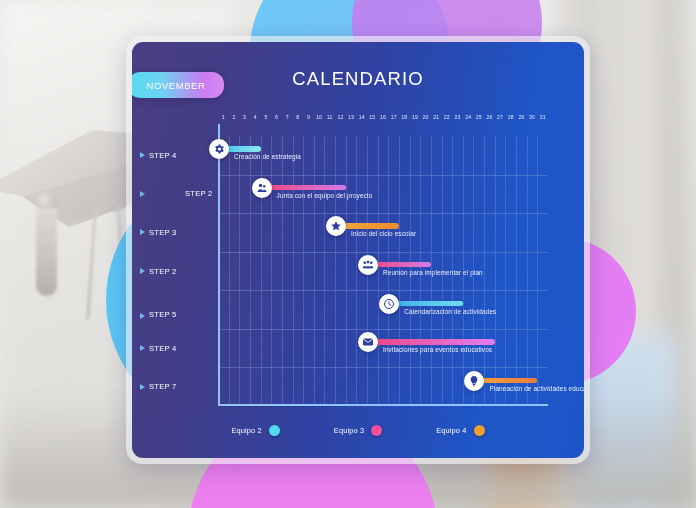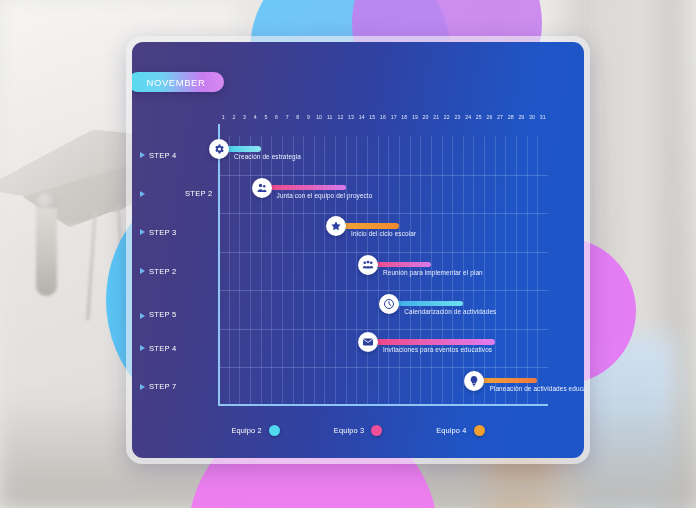--- a/index.html
+++ b/index.html
@@ -133,21 +133,21 @@
     border-radius: 11px;
     background: linear-gradient(100deg, #4a3f82 0%, #433d87 18%, #2f42a3 48%, #1f55c6 78%, #1d55c8 100%);
     position: relative;
     overflow: hidden;
   }
 
   
   #month-pill {
     position: absolute;
     left: -4px; top: 30px;
-    width: 96px; height: 20px;
+    width: 96px; height: 26px;
     border-radius: 12px;
     background: linear-gradient(90deg, #56dbf0 0%, #6fd2f2 35%, #c87cf0 78%, #d98af2 100%);
     display: flex; align-items: center; justify-content: center;
     box-shadow: 0 2px 8px rgba(30,20,70,.3);
     z-index: 6;
   }
   #month-pill span {
     color: #ffffff;
     font-size: 9.5px;
     letter-spacing: .55px;
@@ -288,20 +288,21 @@
 <div class="blob blob-magenta-right"></div>
 <div class="blob blob-magenta-bottom"></div>
 
 <div id="card-frame">
   <div id="card">
 
     <div id="month-pill">
       <span>NOVEMBER</span>
     </div>
 
+    <div id="title">CALENDARIO</div>
 
     <div id="steps">
         <div class="step-row" style="top: 10.2857px;">
           <div class="step-arrow"></div>
           <div class="step-label">STEP 4</div>
         </div>
         <div class="step-row" style="top: 48.8571px; gap: 40px;">
           <div class="step-arrow"></div>
           <div class="step-label">STEP 2</div>
         </div>

